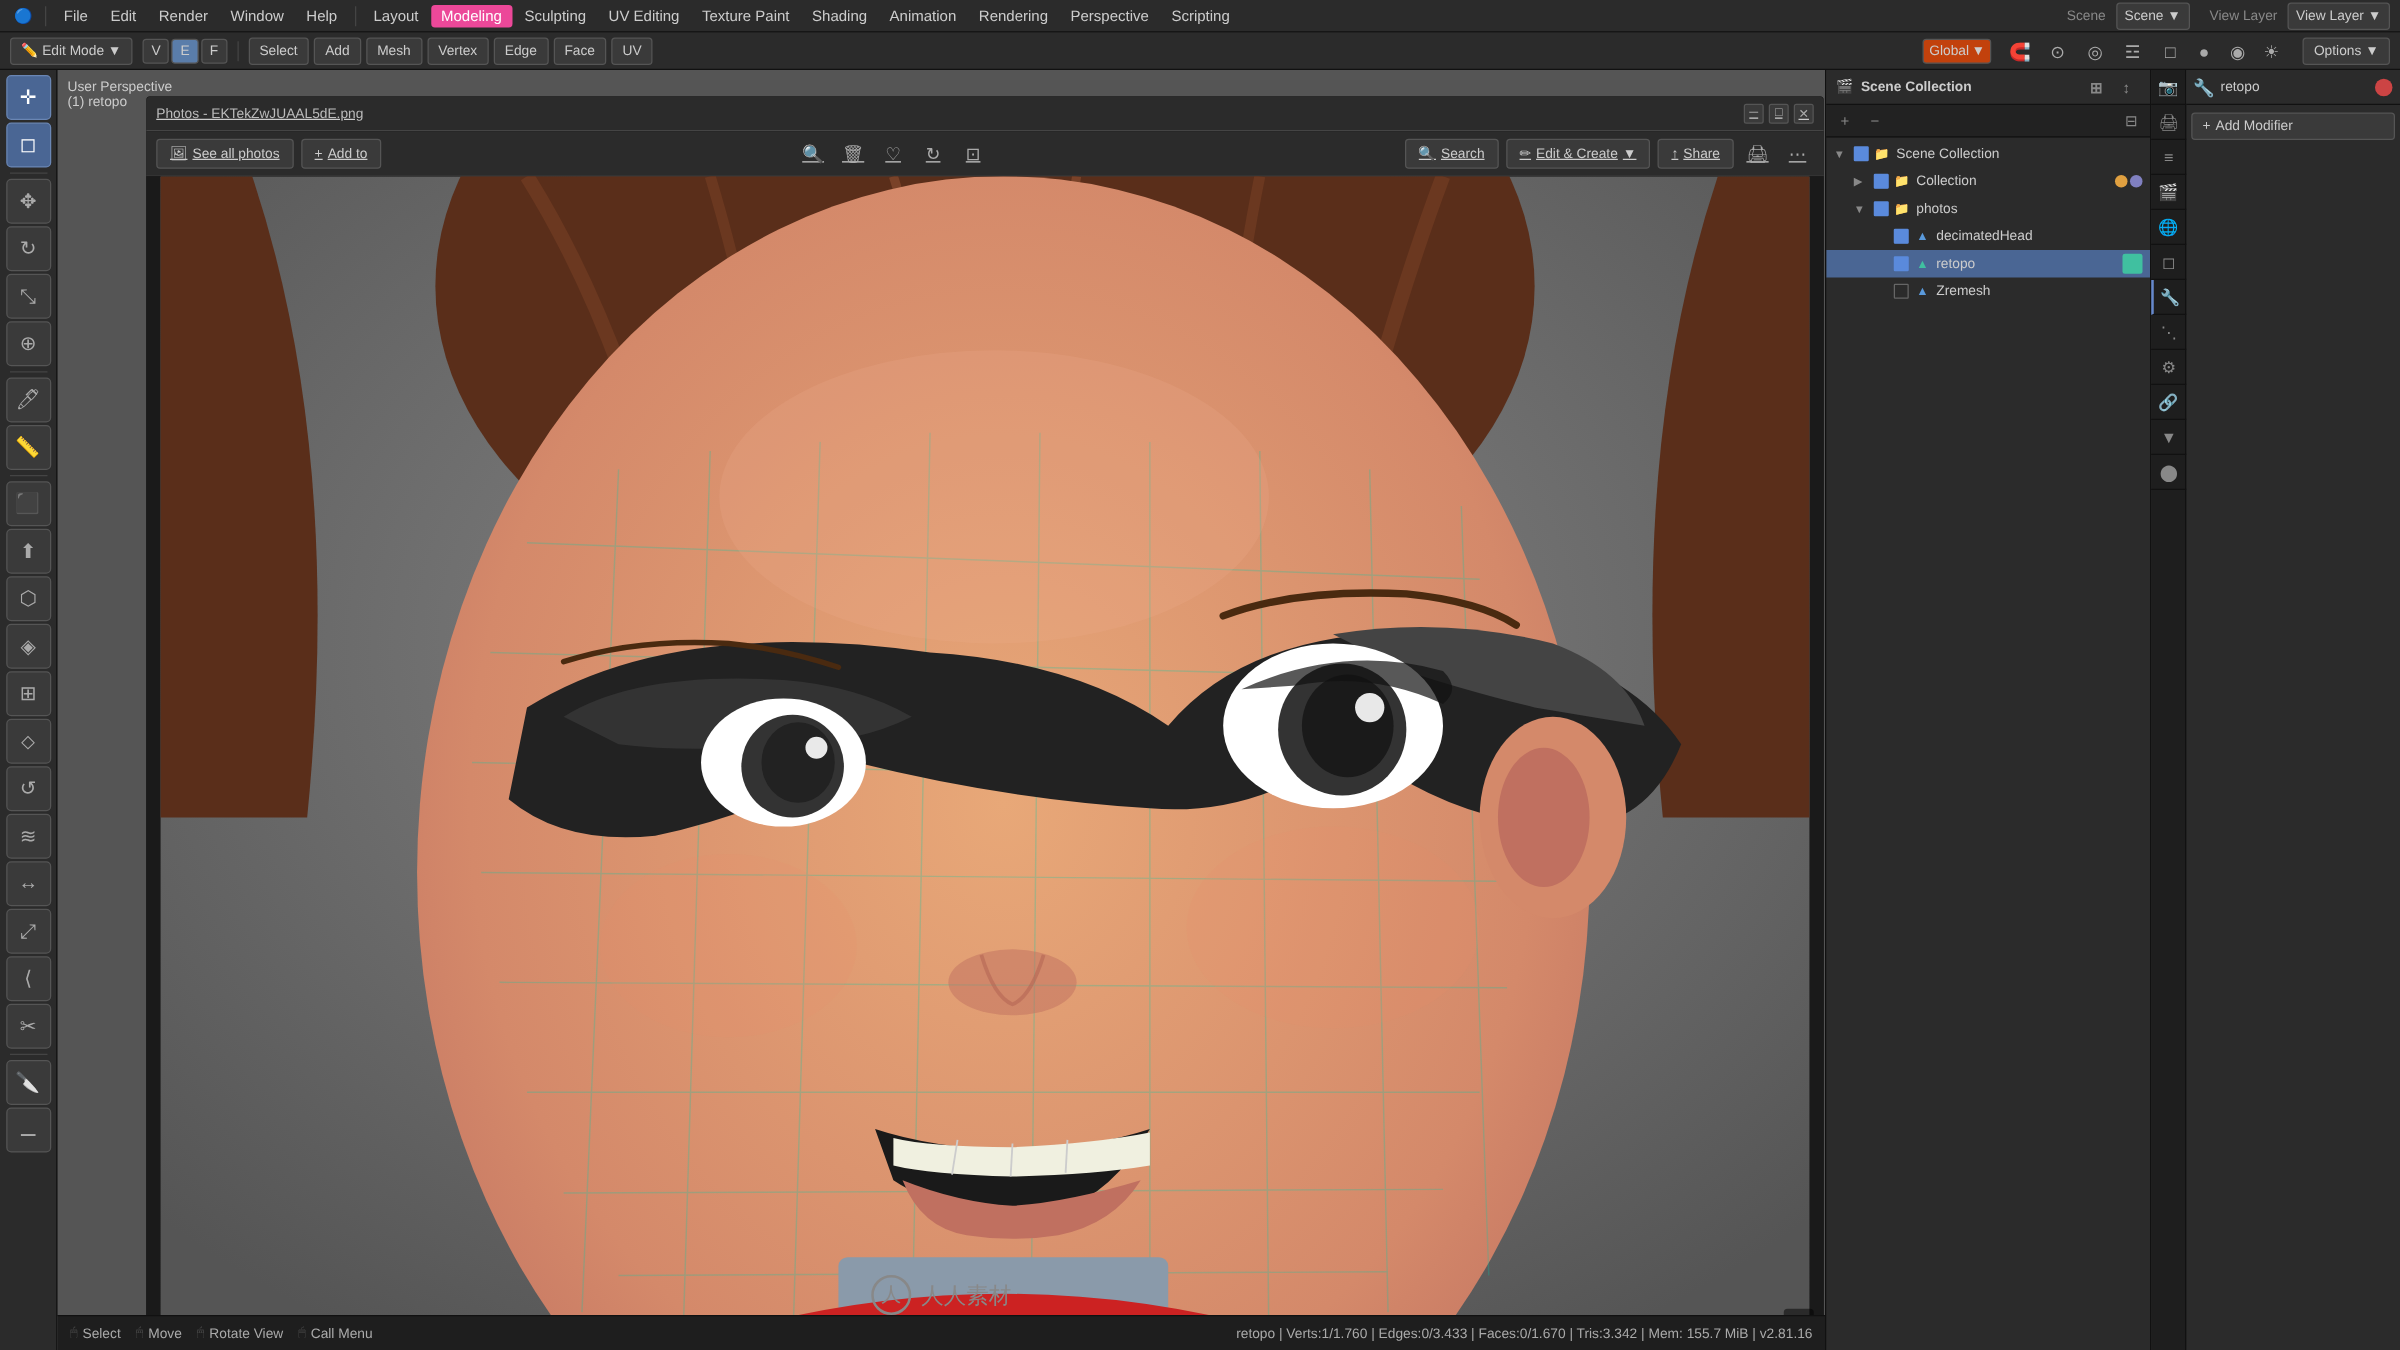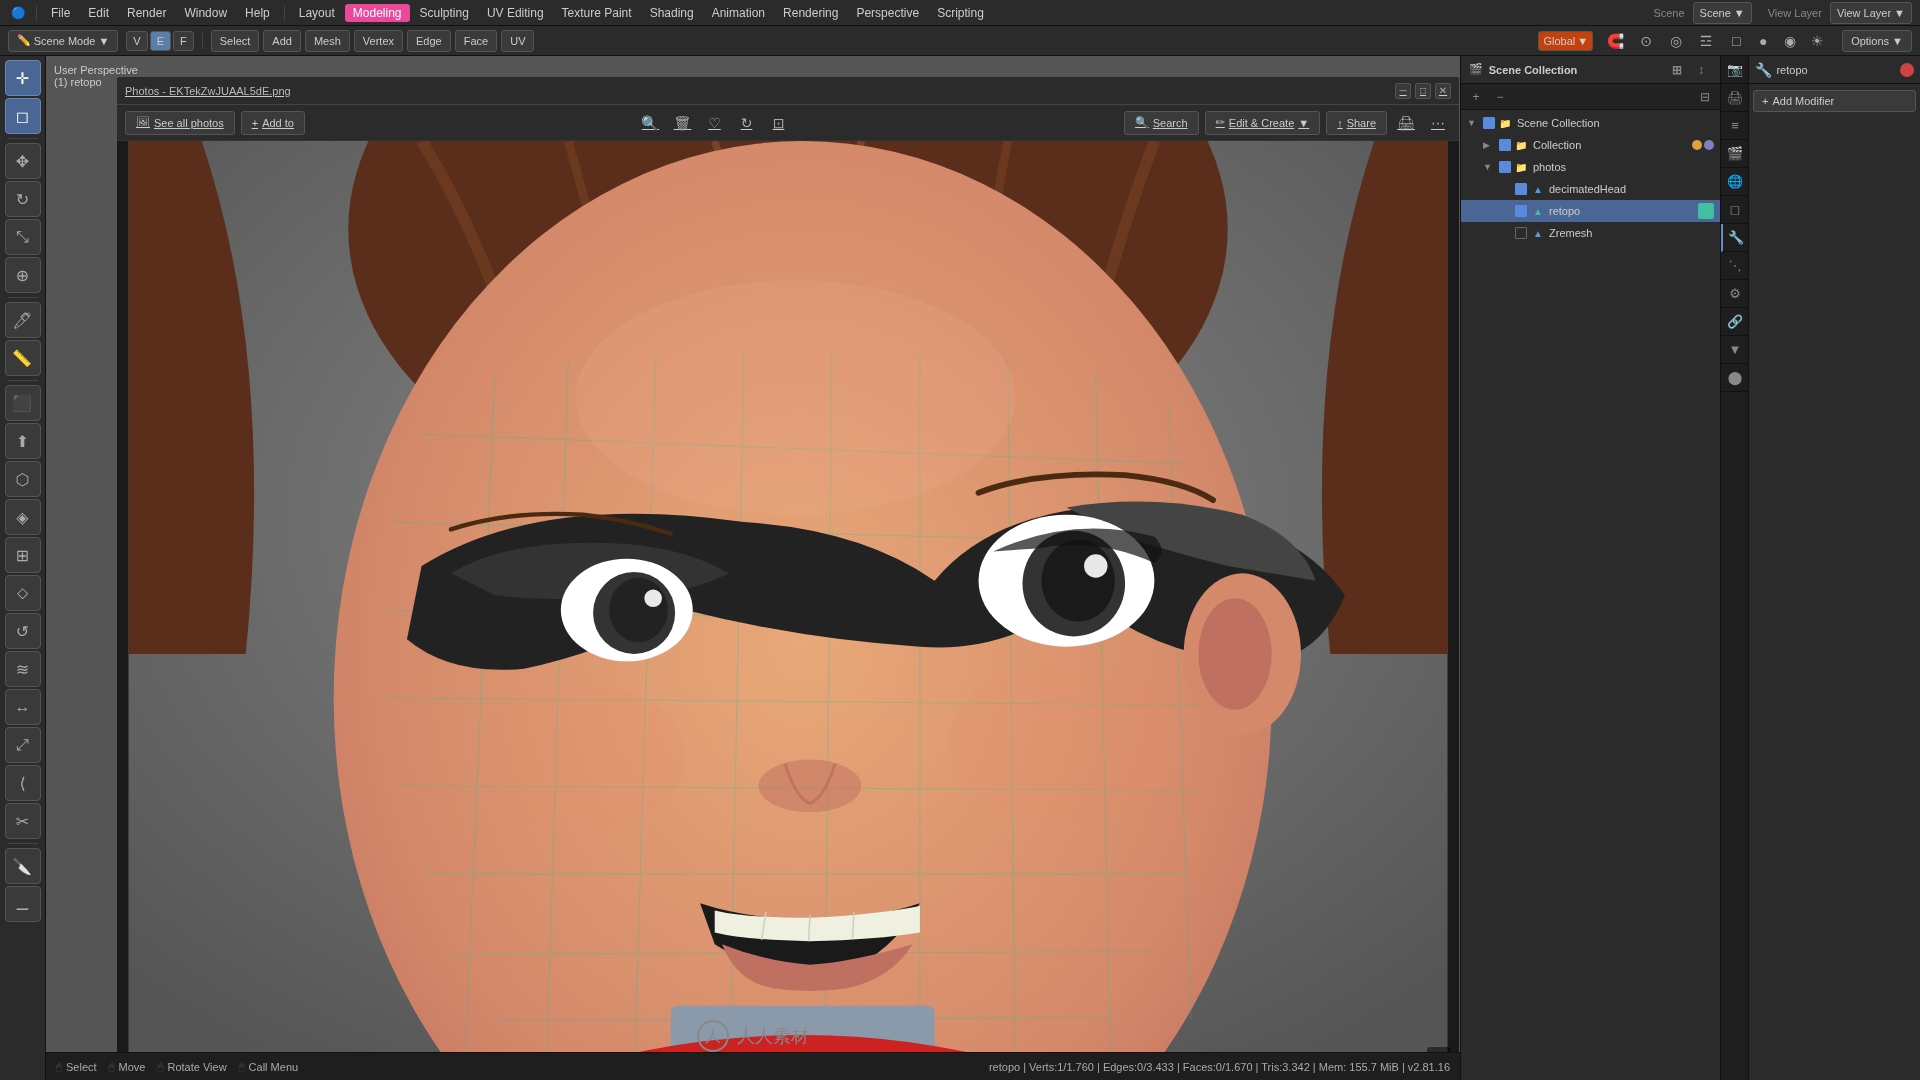--- a/index.html
+++ b/index.html
@@ -460,21 +460,21 @@
   <div style="font-size:11px;color:#888;padding:0 6px;">View Layer</div>
   <div class="toolbar-dropdown">
     <span>View Layer</span>
     <span>▼</span>
   </div>
 </div>
 
 <div id="header-toolbar">
   <div class="toolbar-btn">
     <span>✏️</span>
-    <span>Scene Mode</span>
+    <span>Edit Mode</span>
     <span>▼</span>
   </div>
   <div class="editor-modes">
     <div class="editor-mode-btn">V</div>
     <div class="editor-mode-btn active">E</div>
     <div class="editor-mode-btn">F</div>
   </div>
   <div class="menu-separator"></div>
   <div class="toolbar-btn">Select</div>
   <div class="toolbar-btn">Add</div>

